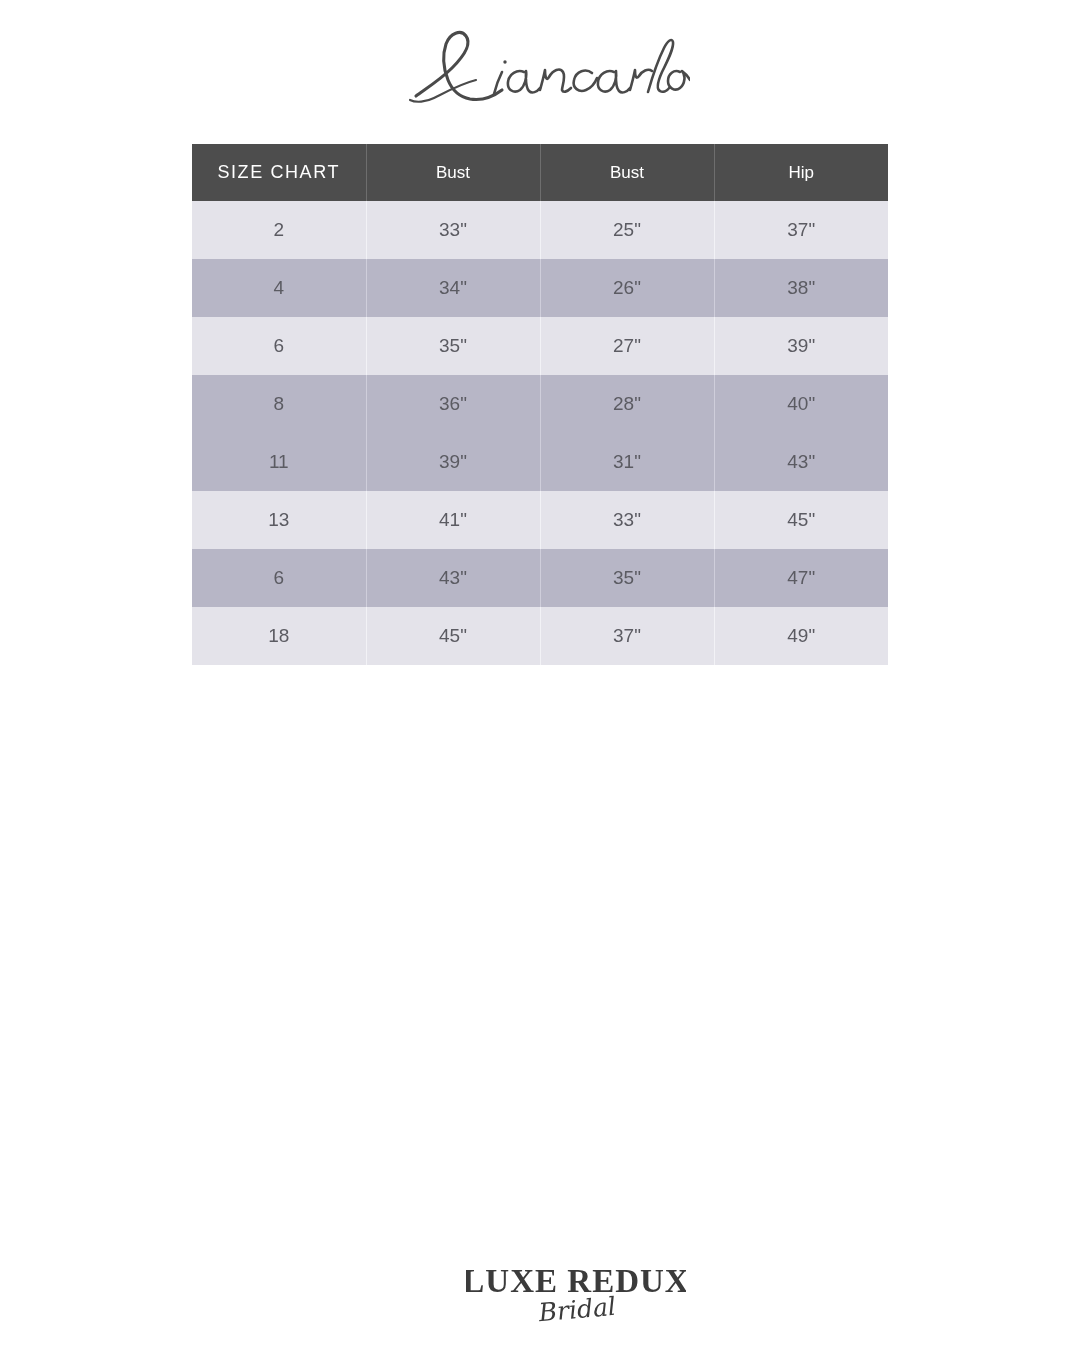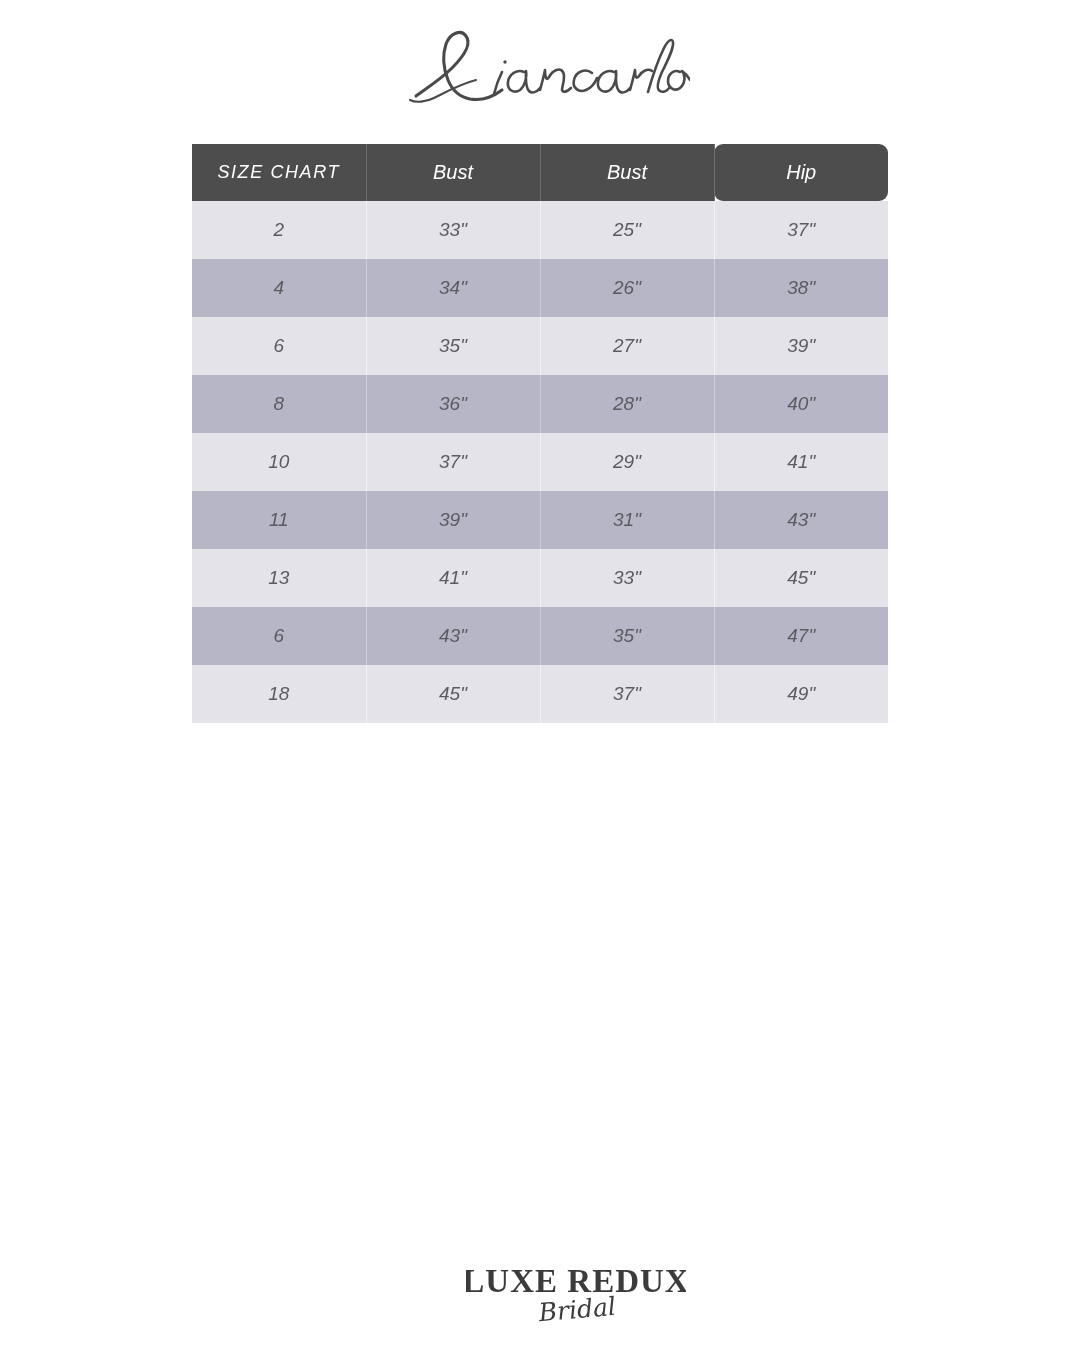--- a/index.html
+++ b/index.html
@@ -29,44 +29,43 @@
   .brand-svg {
     display: block;
   }
 
   
   .chart-wrap {
     position: absolute;
     left: 192px;
     top: 144px;
     width: 723px;
-    font-style: italic;
   }
   table.size-chart {
     border-collapse: collapse;
     table-layout: fixed;
     width: 696px;
   }
   table.size-chart col.c0 { width: 174px; }
   table.size-chart col.c1 { width: 174px; }
   table.size-chart col.c2 { width: 174px; }
   table.size-chart col.c3 { width: 174px; }
 
   thead th {
     background: #4d4d4d;
     color: #ffffff;
     font-weight: 400;
-    font-size: 20px;
+    font-size: 17px;
     height: 57px;
     text-align: center;
     vertical-align: middle;
     padding: 0;
     border-right: 1px solid #6e6e6e;
   }
-  thead th:last-child { border-right: none; border-radius: 9px; }
+  thead th:last-child { border-right: none; }
   thead th.head-size {
     font-size: 18px;
     letter-spacing: 1.6px;
   }
 
   tbody td {
     height: 58px;
     text-align: center;
     vertical-align: middle;
     font-size: 19px;
@@ -173,26 +172,20 @@
         <td>35"</td>
         <td>27"</td>
         <td>39"</td>
       </tr>
       <tr class="row-dark">
         <td>8</td>
         <td>36"</td>
         <td>28"</td>
         <td>40"</td>
       </tr>
-      <tr class="row-light">
-        <td>10</td>
-        <td>37"</td>
-        <td>29"</td>
-        <td>41"</td>
-      </tr>
       <tr class="row-dark">
         <td>11</td>
         <td>39"</td>
         <td>31"</td>
         <td>43"</td>
       </tr>
       <tr class="row-light">
         <td>13</td>
         <td>41"</td>
         <td>33"</td>

